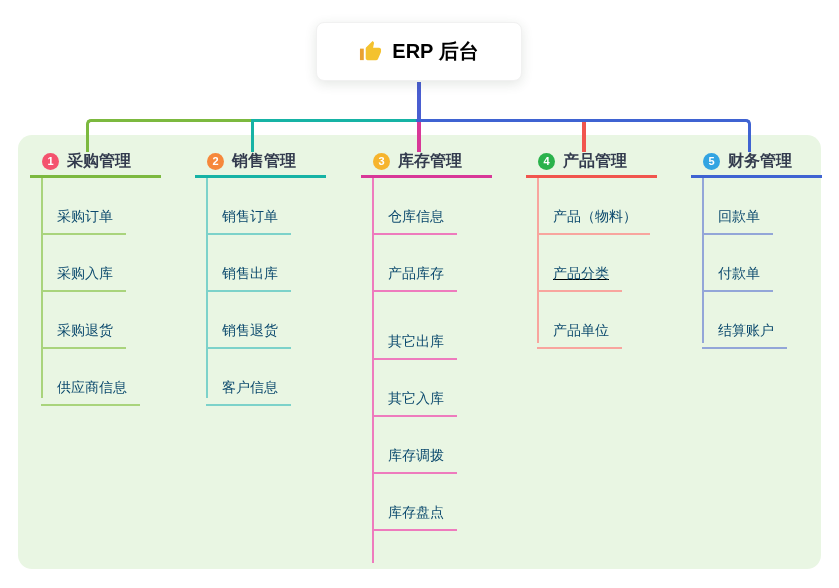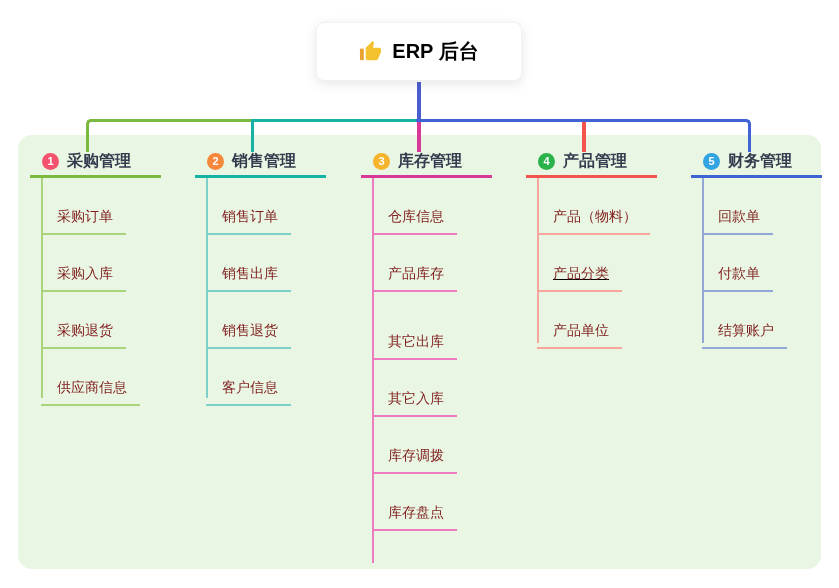--- a/index.html
+++ b/index.html
@@ -34,21 +34,21 @@
     display:flex; align-items:center; justify-content:center;
   }
   .blabel { font-size:16px; font-weight:600; color:#333b4e; white-space:nowrap; }
   .kids { position:relative; }
   .vline { position:absolute; left:11px; top:0; width:2px; }
   .kid {
     height:55px; margin-left:11px; width:fit-content;
     display:flex; align-items:flex-end; border-bottom:2px solid #000;
   }
   .kid span {
-    padding:0 13px 7px 16px; font-size:14px; color:#7f1d1d; white-space:nowrap;
+    padding:0 13px 7px 16px; font-size:14px; color:#0c4a6e; white-space:nowrap;
   }
 </style>
 </head>
 <body>
 
 <div class="canvas" style="background: rgb(233, 246, 227);"></div>
 
 <div class="root-node">
   <svg width="23" height="23" viewBox="0 0 24 24">
     <path d="M1 21h4V9H1v12z" fill="#e9a132"></path>

